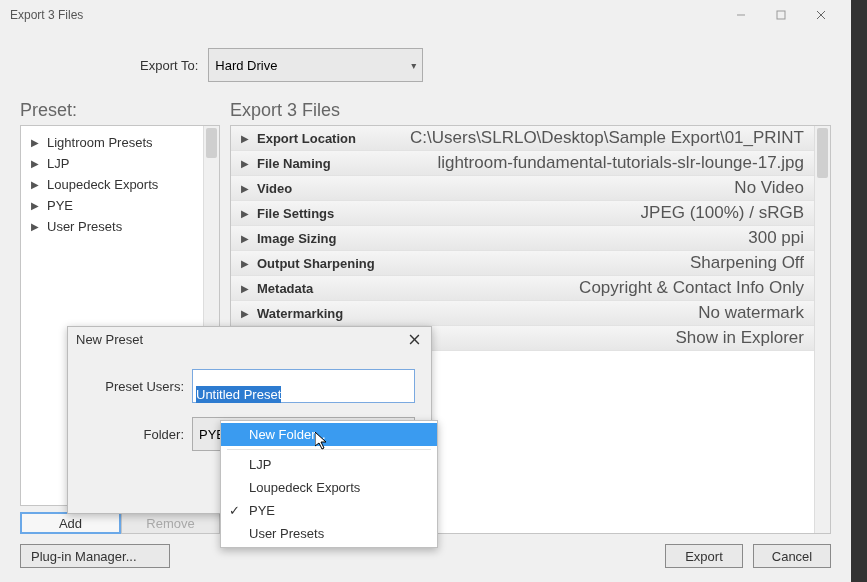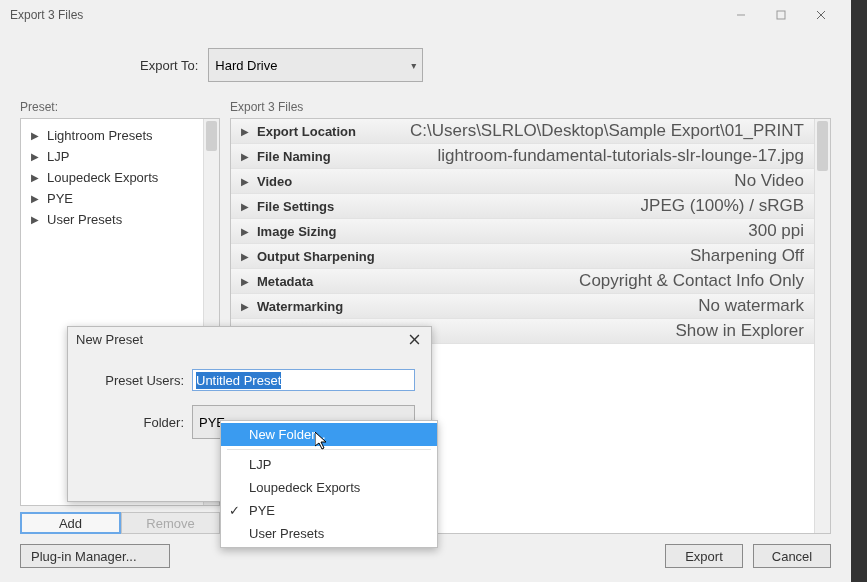--- a/index.html
+++ b/index.html
@@ -9,21 +9,21 @@
   .titlebar .title { flex: 1; font-size: 12px; }
   .titlebar .winbtn { width: 40px; height: 30px; display: flex; align-items: center; justify-content: center; color: #999; }
   .titlebar .winbtn svg { width: 10px; height: 10px; }
   .content { flex: 1; padding: 0 20px 14px 20px; position: relative; display: flex; flex-direction: column; }
   .export-to-row { display: flex; align-items: center; justify-content: flex-start; gap: 10px; padding: 18px 0 18px 120px; }
   .export-to-row label { color: #333; }
   select.dropdown, .select-look { width: 215px; height: 22px; border: 1px solid #adadad; background: #e9e9e9; padding: 16px 6px; display: flex; align-items: center; justify-content: space-between; cursor: default; }
   .chev { font-size: 10px; color: #555; }
   .cols { display: flex; gap: 10px; flex: 1; min-height: 0; }
   .left { width: 200px; display: flex; flex-direction: column; }
-  .panel-label { color: #666; font-size: 12px; margin-bottom: 4px; }
+  .panel-label { color: #666; font-size: 18px; margin-bottom: 4px; }
   .preset-list { border: 1px solid #c5c5c5; background: #fff; flex: 1; overflow: auto; padding: 6px 0; position:relative;}
   .preset-item { display: flex; align-items: center; padding: 3px 10px; color: #333; gap: 6px; }
   .tri { font-size: 10px; color: #555; width: 10px; display:inline-block; }
   .preset-btns { display: flex; border: 0; margin-top: 6px; }
   .preset-btns button { flex: 1; height: 22px; background: #e9e9e9; border: 1px solid #8a8a8a; color: #333; }
   .preset-btns button.selected { border: 2px solid #6aa8e8; background: #f7f7f7; }
   .preset-btns button:disabled { color: #aaa; border-color:#c5c5c5; }
   .right { flex: 1; display: flex; flex-direction: column; min-width: 0; }
   .section-list { border: 1px solid #c5c5c5; background: #fff; flex: 1; overflow: auto; position: relative; }
   .section-row { display: flex; align-items: center; height: 25px; padding: 0 10px; border-bottom: 1px solid #e2e2e2; background: linear-gradient(#f5f5f5,#e7e7e7); color: #333; }
@@ -216,21 +216,21 @@
     <div class="close">
       <svg width="11" height="11" viewBox="0 0 10 10">
           <line x1="1" y1="1" x2="9" y2="9" stroke="#333" stroke-width="1.3"></line>
           <line x1="9" y1="1" x2="1" y2="9" stroke="#333" stroke-width="1.3"></line>
         </svg>
     </div>
   </div>
   <div class="m-body">
     <div class="form-row">
       <label>Preset Users:</label>
-      <div style="flex:1;height:22px;border:1px solid #7aa9e0;background:#fff;display:flex;align-items:center;padding:0 3px;">
+      <div style="flex:1;height:22px;border:1px solid #7aa9e0;background:#fff;display:flex;align-items:flex-start;padding:16px 3px;">
         <span class="textsel">Untitled Preset</span>
       </div>
     </div>
     <div class="form-row" style="margin-bottom:40px;">
       <label>Folder:</label>
       <div class="select-look">
         <span>PYE</span>
         <span class="chev">▾</span>
       </div>
     </div>

